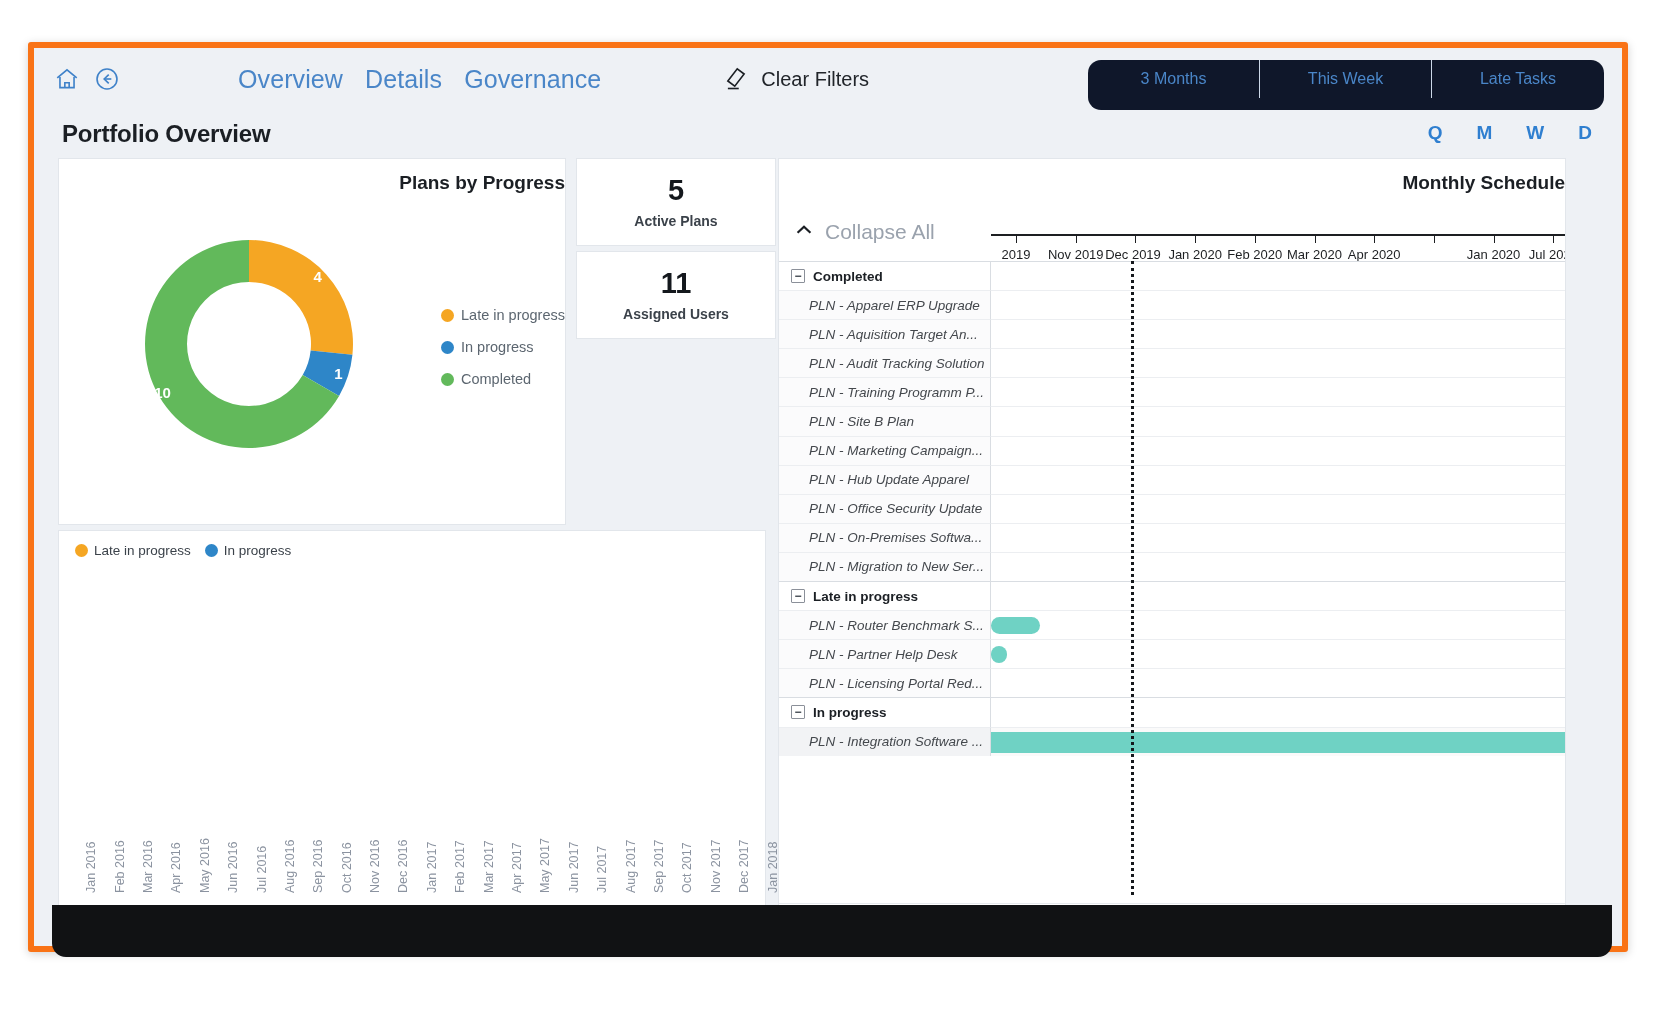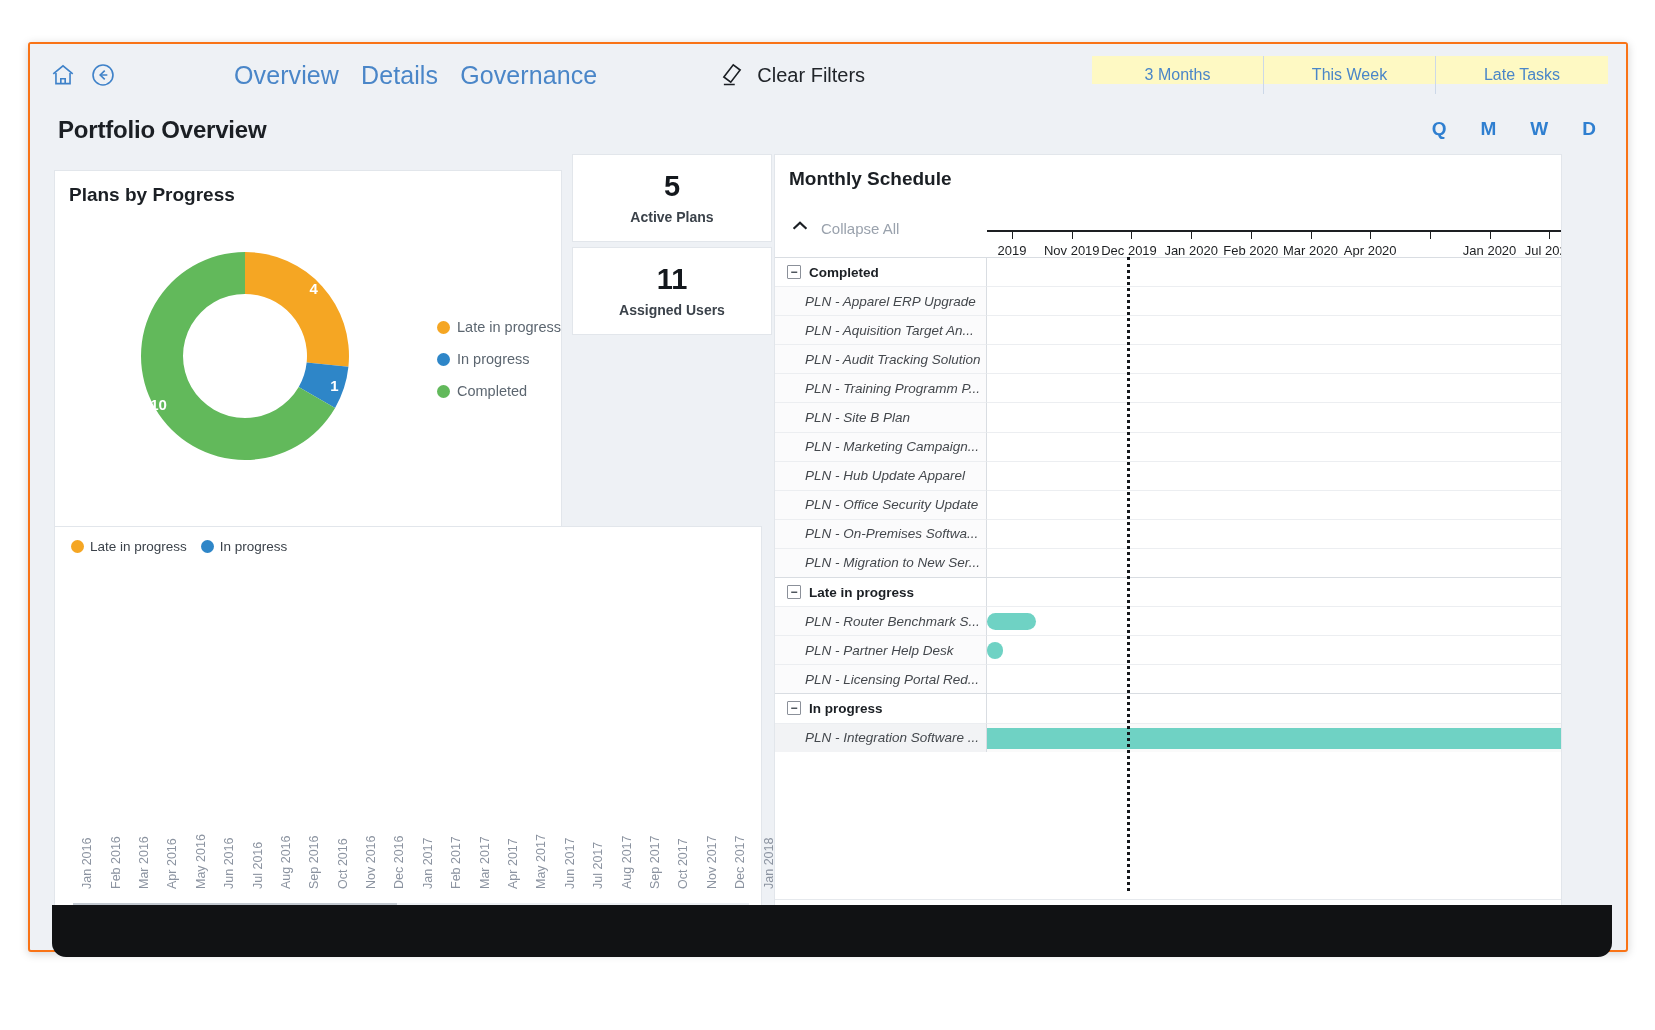--- a/index.html
+++ b/index.html
@@ -11,24 +11,25 @@
     overflow:hidden;
     position:relative;
   }
 
   
   #device {
     position:absolute;
     left:28px; top:42px;
     width:1600px; height:910px;
     background:#eef1f5;
-    border:2px solid #f97316;
+    border:6px solid #f97316;
     border-radius:3px;
     box-shadow:0 2px 10px rgba(0,0,0,.18);
     overflow:hidden;
+    text-align:right;
   }
   #device-base {
     position:absolute;
     left:52px; top:905px;
     width:1560px; height:52px;
     background:#111214;
     border-radius:0 0 14px 14px;
   }
   #top-smudge {
     position:absolute; left:110px; top:28px; width:520px; height:16px;
@@ -53,22 +54,23 @@
   }
 
   #clear-filters {
     display:flex; align-items:center; gap:10px;
     margin-left:120px; cursor:pointer;
   }
   #clear-filters .cf-label { font-size:20px; color:#21252a; }
 
   #filter-group {
     position:absolute; right:18px; top:12px;
-    height:28px; display:flex;
-    background:#fef9c3;
+    height:50px; display:flex;
+    background:#0f172a;
+    border-radius:13px;
   }
   .filter-chip {
     min-width:172px; height:38px;
     display:flex; align-items:center; justify-content:center;
     font-size:16px; color:#4a86c8; cursor:pointer;
     border-right:1px solid #ccd8e8;
   }
   .filter-chip:last-child { border-right:none; }
 
   
@@ -84,21 +86,21 @@
   .zoom-level { font-size:19px; font-weight:bold; color:#2f7fd0; cursor:pointer; }
 
   
   .panel { position:absolute; background:#ffffff; border:1px solid #e2e6eb; }
   .panel-title {
     font-size:19px; font-weight:bold; color:#1b1f24;
     padding:13px 0 0 14px;
   }
 
   
-  #panel-progress { left:24px; top:126px; width:508px; height:367px; }
+  #panel-progress { left:24px; top:110px; width:508px; height:367px; }
   #donut-wrap { position:absolute; left:60px; top:55px; width:260px; height:260px; }
   #donut-legend { position:absolute; left:382px; top:148px; }
   .legend-item { display:flex; align-items:center; gap:7px; margin-bottom:16px; }
   .legend-dot { width:13px; height:13px; border-radius:50%; display:block; }
   .legend-label { font-size:14.5px; color:#5c6670; }
   .slice-label { position:absolute; color:#fff; font-size:15px; font-weight:bold; }
 
   
   #kpi-col { position:absolute; left:542px; top:110px; width:200px; }
   .kpi-card {
@@ -132,21 +134,21 @@
     background:#eceff3;
   }
   #month-scrollbar .thumb { width:48%; height:100%; background:#c3c9d1; }
 
   
   #panel-schedule { left:744px; top:110px; width:788px; height:772px; }
   #sched-toolbar {
     position:absolute; left:0; top:44px; width:212px; height:58px;
     display:flex; align-items:center; gap:10px; padding-left:14px;
   }
-  #collapse-all { font-size:15px; color:#9aa2ad; cursor:pointer; }
+  #collapse-all { font-size:21px; color:#9aa2ad; cursor:pointer; }
   #sched-timeline-head {
     position:absolute; left:212px; top:44px; right:0; height:58px; overflow:hidden;
   }
   #timeline-axis-line {
     position:absolute; left:0; top:31px; right:0; height:2px; background:#1d1f22;
   }
   .tl-tick {
     position:absolute; top:31px; width:1px; height:9px; background:#1d1f22;
   }
   .tl-label {

